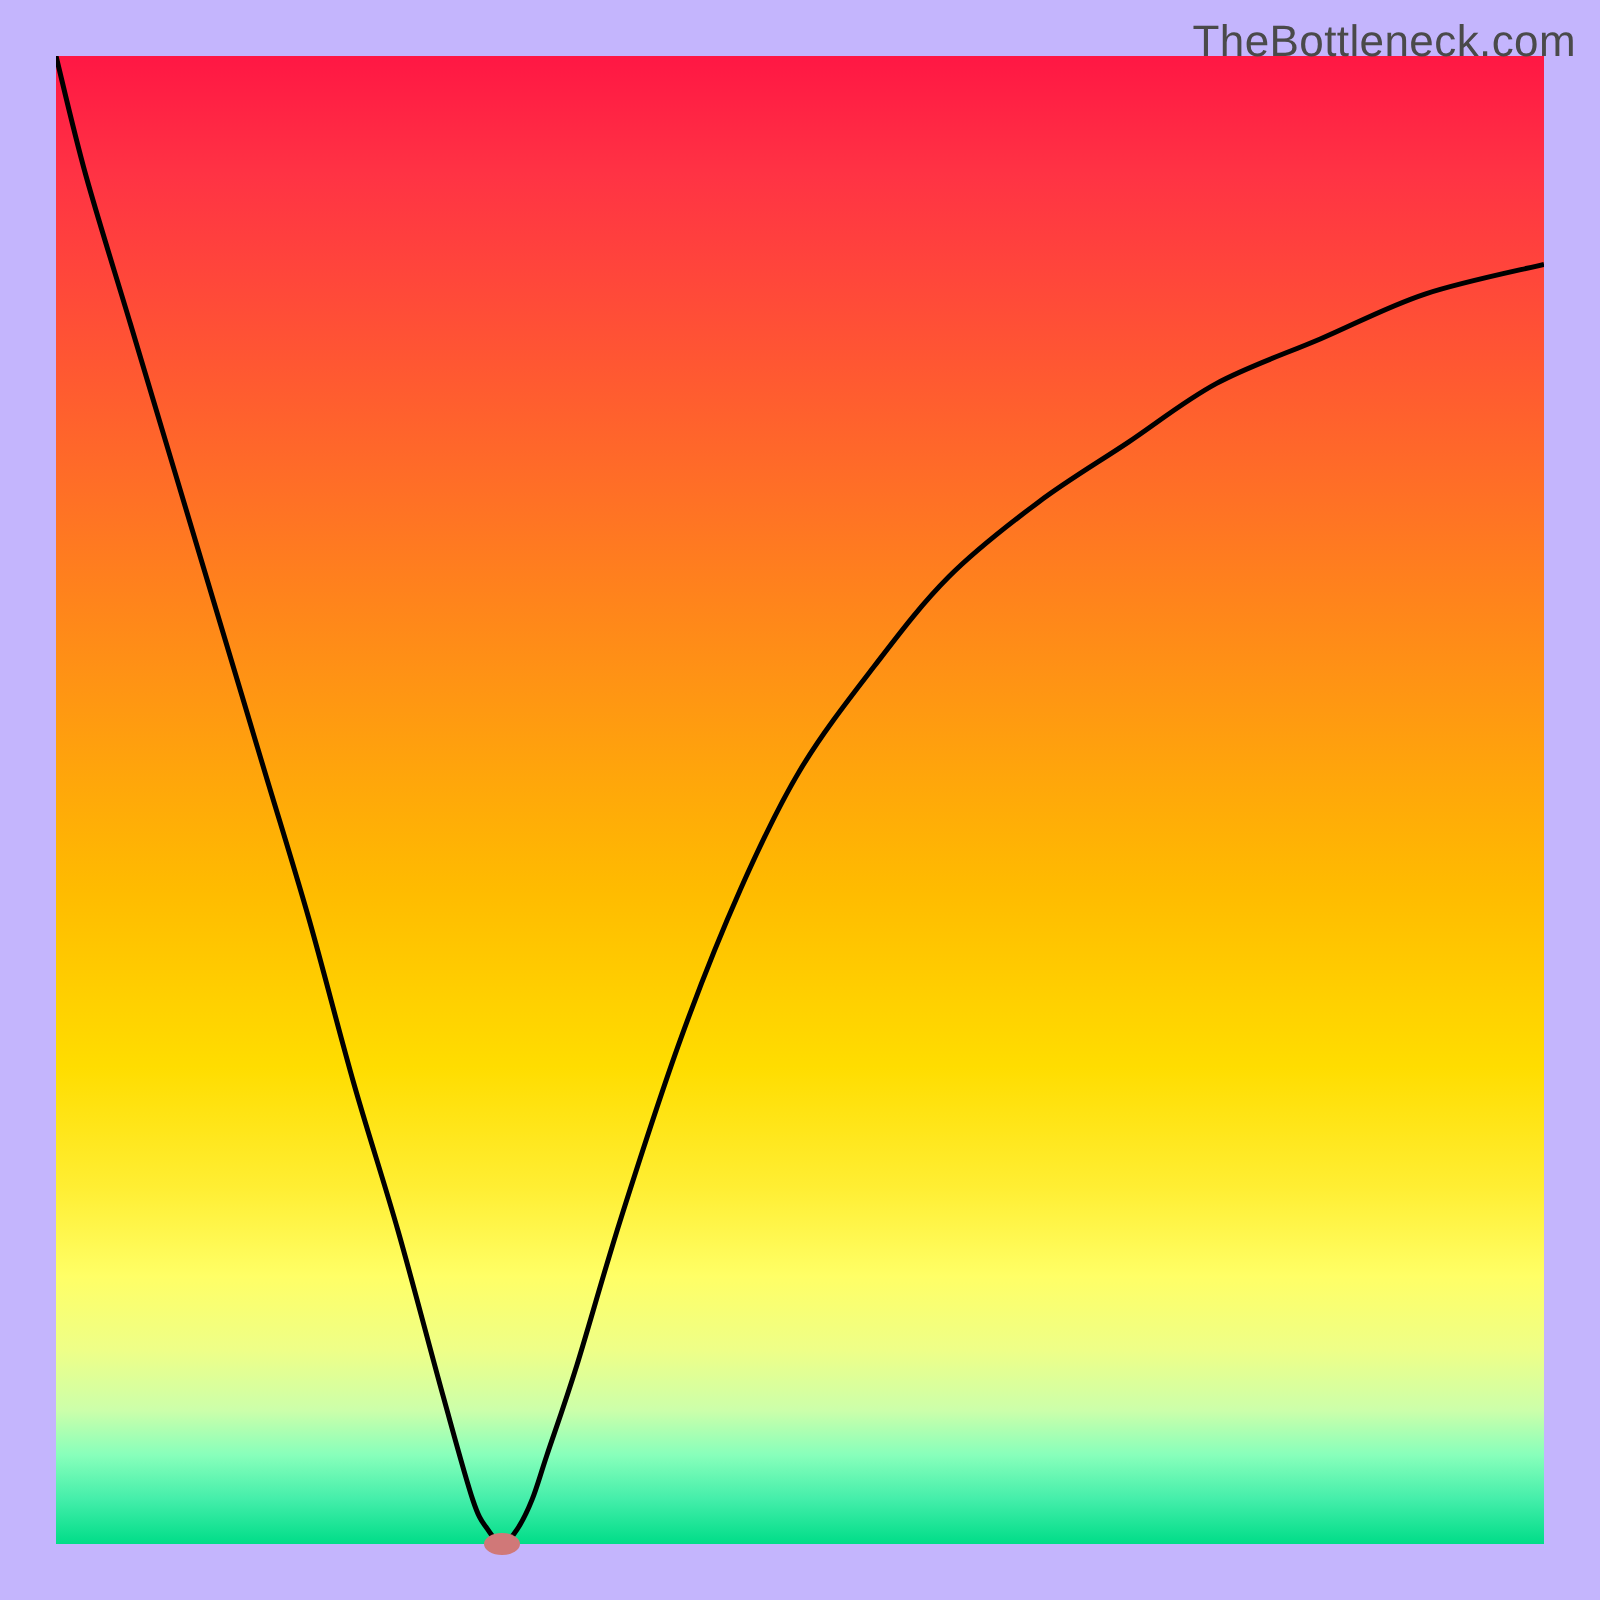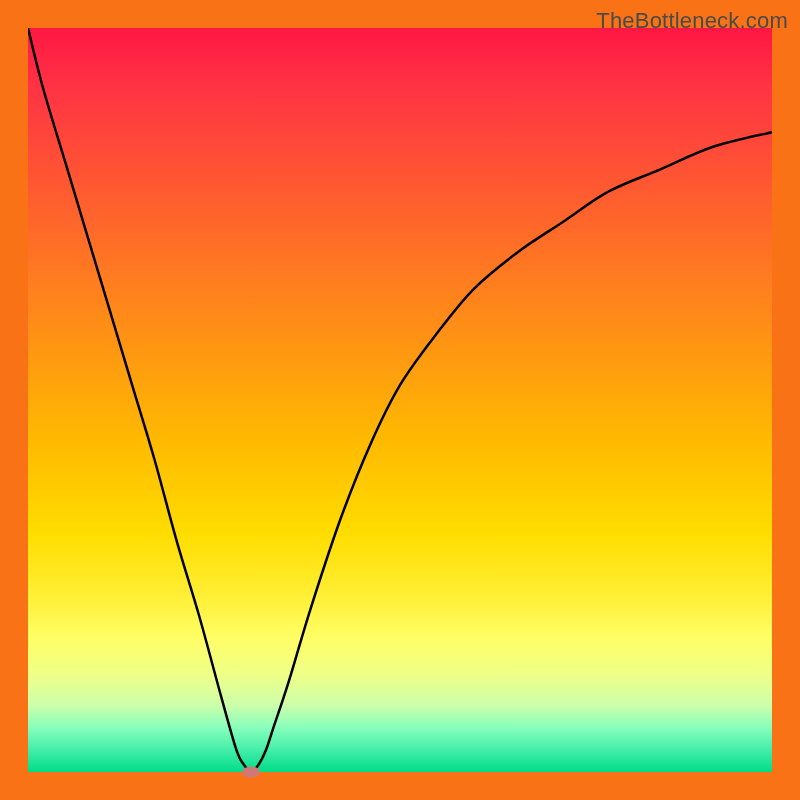--- a/index.html
+++ b/index.html
@@ -1,17 +1,17 @@
 <!DOCTYPE html>
 <html><head>
 <meta charset="utf-8">
 <style>
   * { margin: 0; padding: 0; box-sizing: border-box; }
   body { width: 800px; height: 800px; overflow: hidden; font-family: Arial, sans-serif; }
-  .container { width: 800px; height: 800px; position: relative; background: #f97316; padding-left: 44px; }
+  .container { width: 800px; height: 800px; position: relative; background: #c4b5fd; padding-left: 44px; }
   .plot-area {
     position: absolute;
     left: 28px;
     top: 28px;
     width: 744px;
     height: 744px;
     background: linear-gradient(to bottom,
       #ff1744 0%,
       #ff3344 8%,
       #ff5533 20%,

